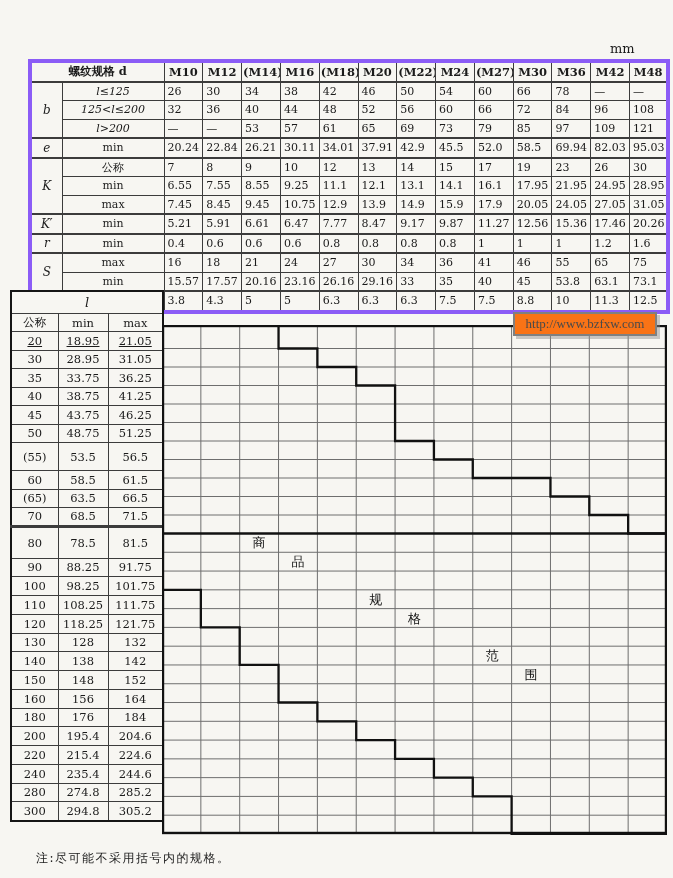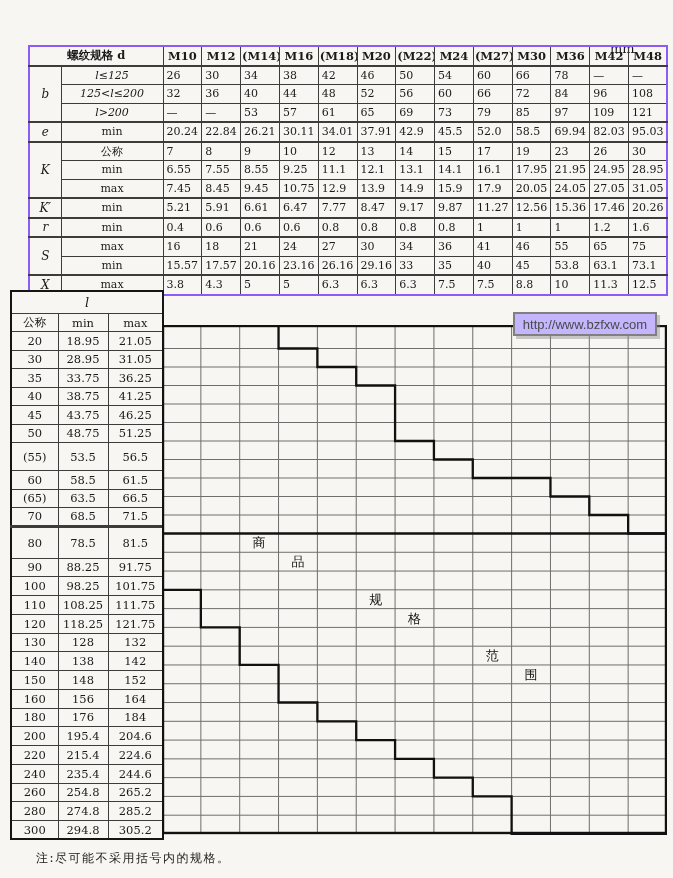--- a/index.html
+++ b/index.html
@@ -2,21 +2,21 @@
 <html><head>
 <meta charset="utf-8">
 <style>
   html,body{margin:0;padding:0;background:#e9e8e4;}
   .page{position:relative;width:673px;height:878px;background:#f7f6f2;
         font-family:"DejaVu Serif","Liberation Serif",serif;color:#1b1b1b;overflow:hidden;}
   .unit{position:absolute;left:610px;top:13px;font-size:13px;margin-top:28px;}
 
   
   table{border-collapse:collapse;table-layout:fixed;}
-  .spec{position:absolute;left:28px;top:45px;width:639px;border:2px solid #8b5cf6;}
+  .spec{position:absolute;left:28px;top:59px;width:639px;border:4px solid #8b5cf6;}
   .spec td,.spec th{border:1px solid #3c3c3c;height:17.5px;font-size:11px;font-weight:normal;
         white-space:nowrap;overflow:hidden;padding:0 1px;}
   .spec tr.head th{text-align:center;font-size:11.5px;font-weight:bold;}
   .spec td.grp{text-align:center;font-style:italic;font-size:12px;}
   .spec td.sub{text-align:center;}
   .spec td.sub.it{font-style:italic;}
   .spec td.val{text-align:left;padding-left:3px;}
   .spec tr.gstart td{border-top-width:2px;}
 
   
@@ -24,22 +24,22 @@
   .ltab td,.ltab th{border:1px solid #3c3c3c;font-size:11.5px;font-weight:normal;text-align:center;
         white-space:nowrap;overflow:hidden;padding:0;}
   .ltab th.lhead{font-style:italic;font-size:13px;height:21px;}
   .ltab tr.subhead td{height:17px;}
   .ltab tr.divider td{border-top-width:3px;}
 
   
   .grid{position:absolute;left:162px;top:325px;}
 
   .watermark{position:absolute;left:513px;top:312px;width:140px;height:20px;
-        background:#c4b5fd;border:2px solid #808080;box-shadow:3px 3px 0 rgba(140,140,140,.45);
-        font-family:Liberation Sans, sans-serif;font-size:13px;color:#4a4a4a;
+        background:#f97316;border:2px solid #808080;box-shadow:3px 3px 0 rgba(140,140,140,.45);
+        font-family:Liberation Serif, serif;font-size:13px;color:#4a4a4a;
         display:flex;align-items:center;justify-content:center;z-index:5;}
   .note{position:absolute;left:36px;top:850px;font-size:12px;letter-spacing:1.5px;}
 </style>
 </head>
 <body>
 
 <div class="page">
 
   <div class="unit">mm</div>
 
@@ -276,21 +276,21 @@
       </colgroup>
     <tbody id="ltab-body">
         <tr>
           <th class="lhead" colspan="3">l</th>
         </tr>
         <tr class="subhead">
           <td>公称</td>
           <td>min</td>
           <td>max</td>
         </tr>
-        <tr style="height: 18.5px;">
+        <tr style="height: 18.5px; text-decoration: underline;">
           <td>20</td>
           <td>18.95</td>
           <td>21.05</td>
         </tr>
         <tr style="height: 18.5px;">
           <td>30</td>
           <td>28.95</td>
           <td>31.05</td>
         </tr>
         <tr style="height: 18.5px;">
@@ -390,25 +390,20 @@
         </tr>
         <tr style="height: 18.75px;">
           <td>220</td>
           <td>215.4</td>
           <td>224.6</td>
         </tr>
         <tr style="height: 18.75px;">
           <td>240</td>
           <td>235.4</td>
           <td>244.6</td>
-        </tr>
-        <tr style="height: 18.75px;">
-          <td>260</td>
-          <td>254.8</td>
-          <td>265.2</td>
         </tr>
         <tr style="height: 18.75px;">
           <td>280</td>
           <td>274.8</td>
           <td>285.2</td>
         </tr>
         <tr style="height: 18.75px;">
           <td>300</td>
           <td>294.8</td>
           <td>305.2</td>

